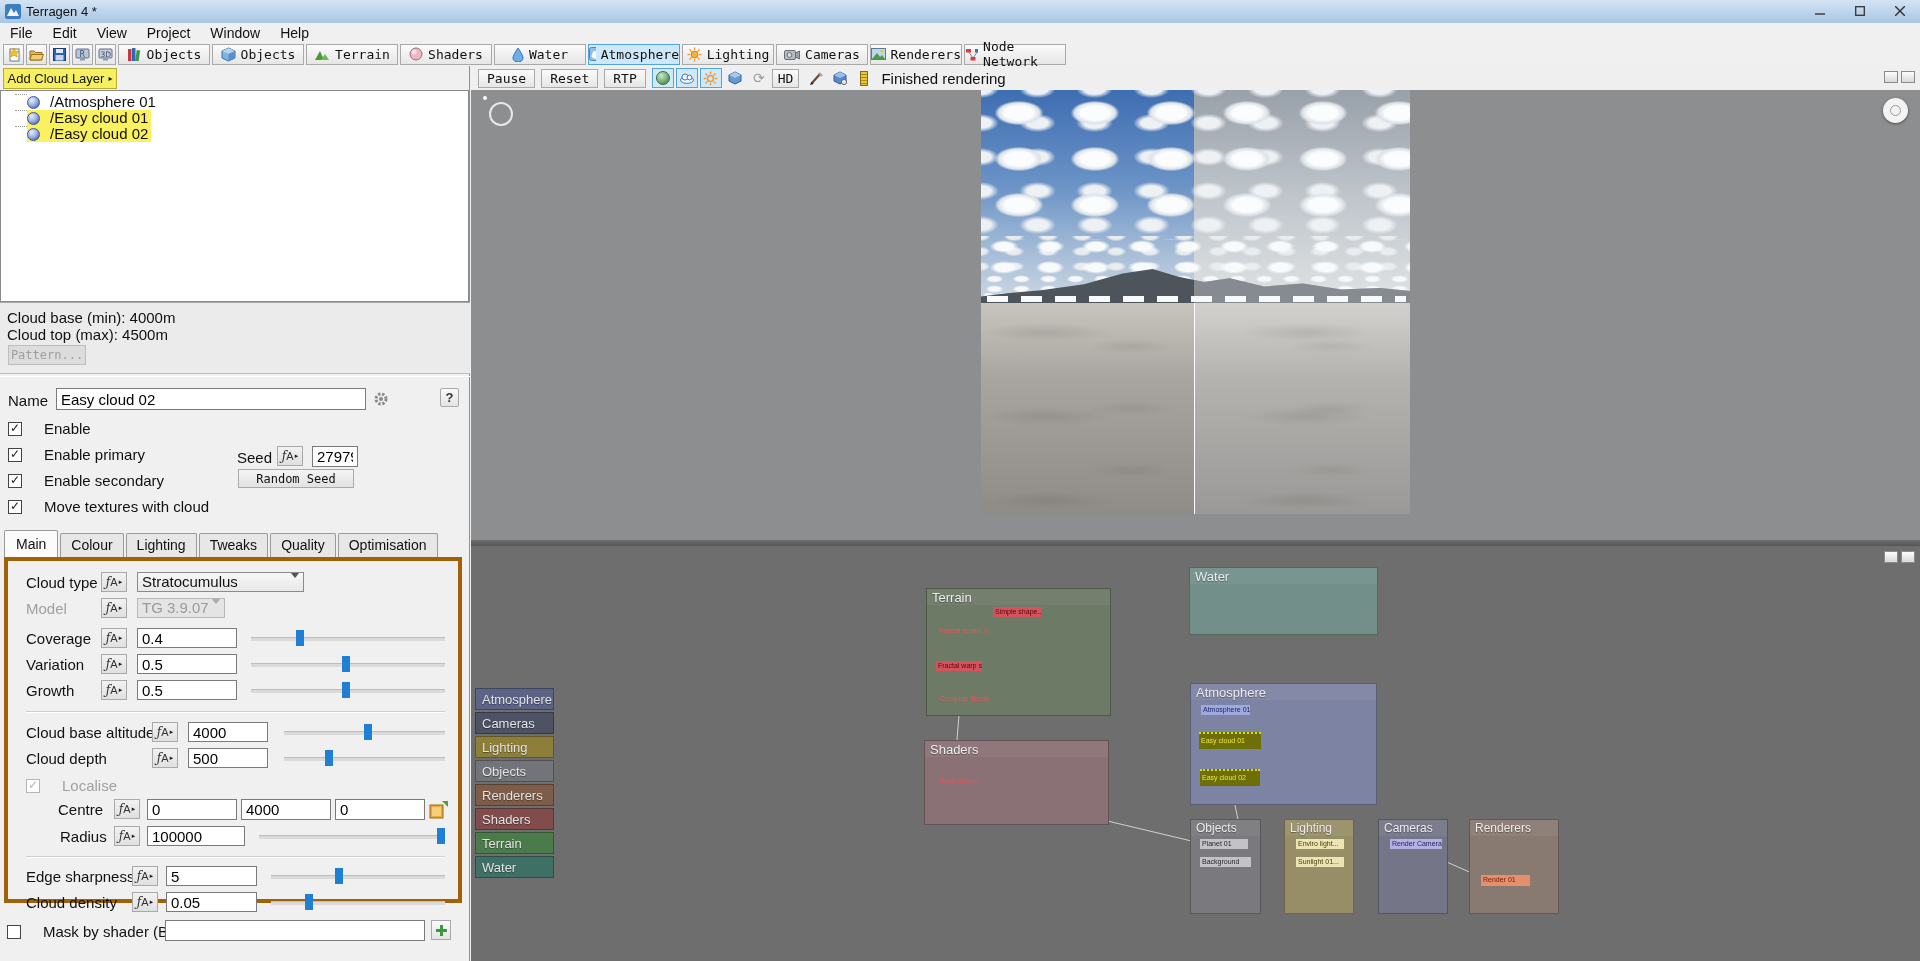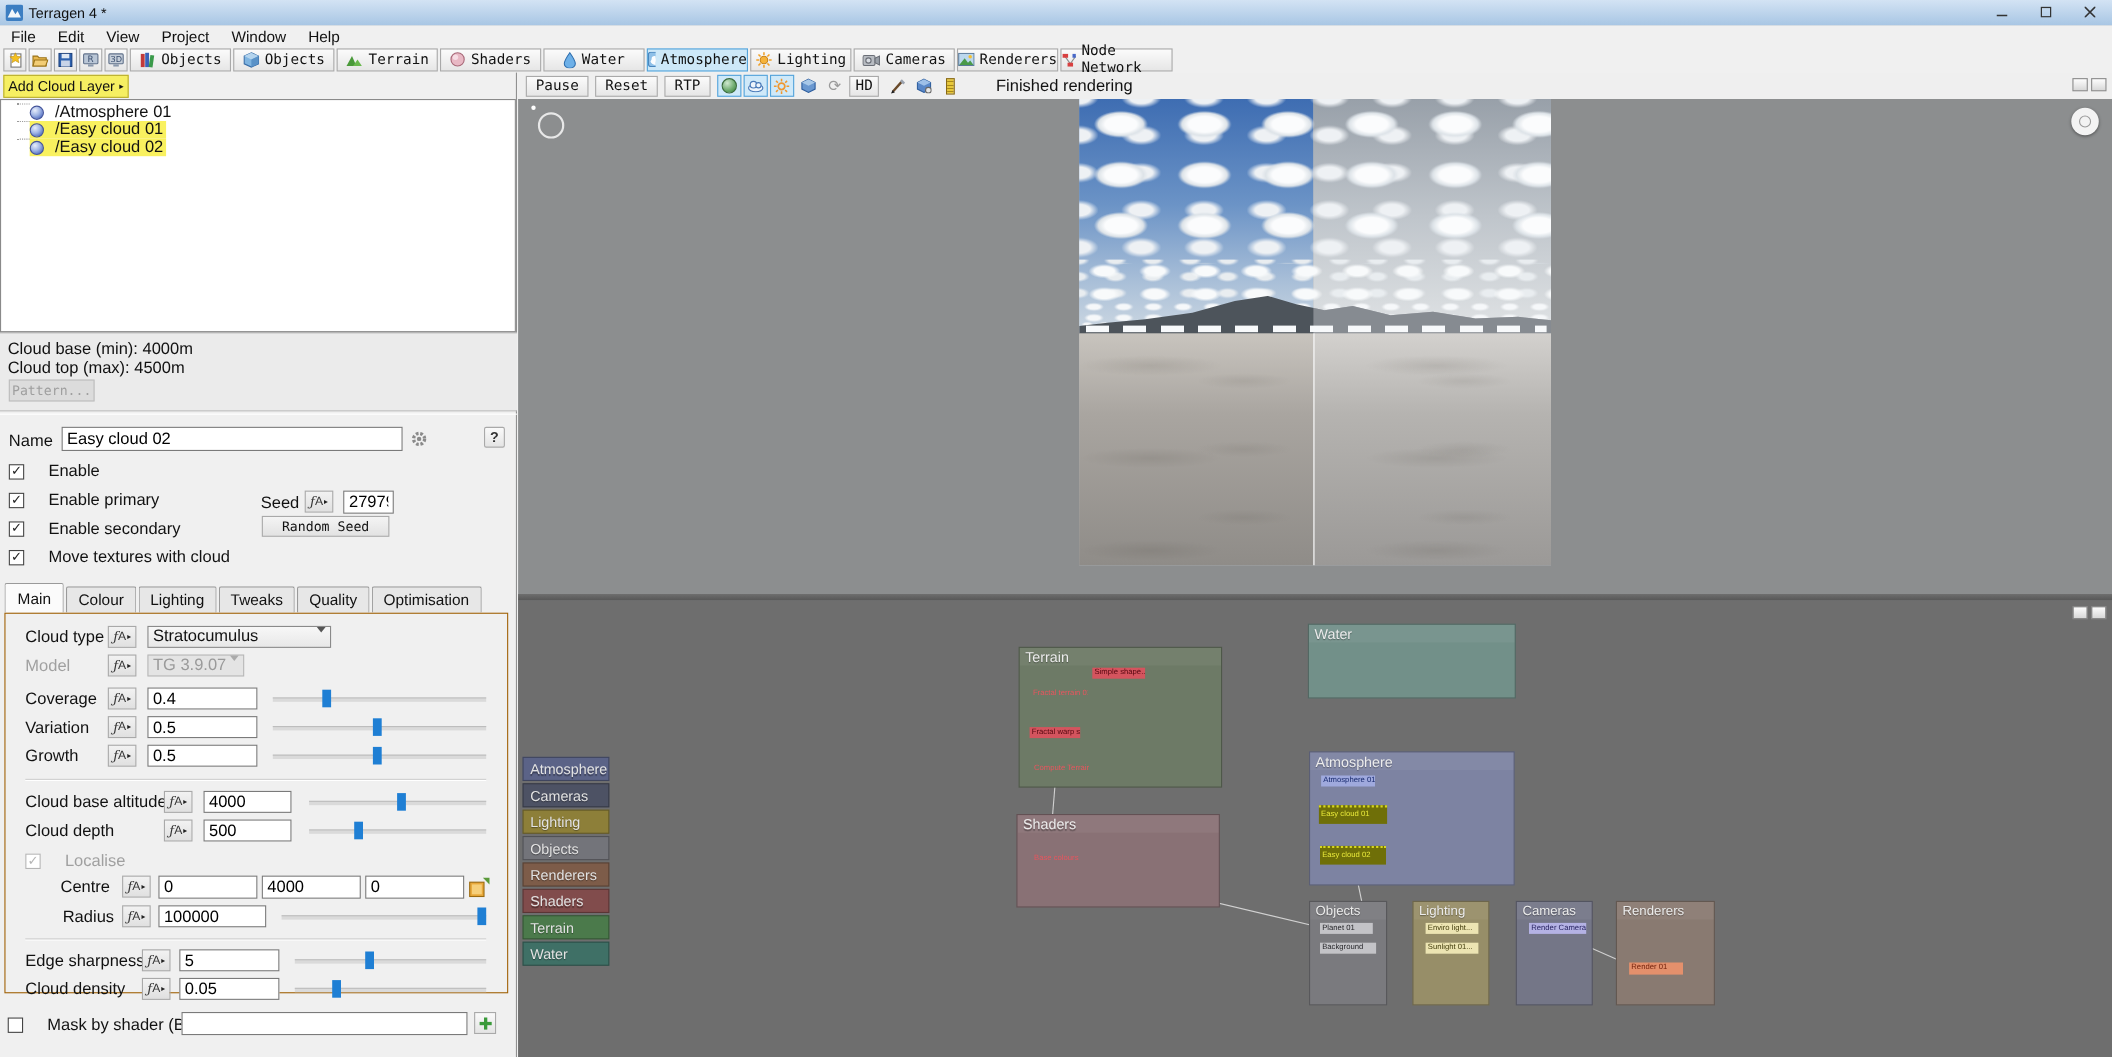--- a/index.html
+++ b/index.html
@@ -64,21 +64,21 @@
   .btn{background:linear-gradient(#f4f4f4,#e2e2e2);border:1px solid #a9a9a9;box-sizing:border-box;
     display:flex;align-items:center;justify-content:center}
   .slider{position:absolute;height:16px}
   .slider .track{position:absolute;left:0;right:0;top:7px;height:3px;background:#dadada;
     border-top:1px solid #bdbdbd}
   .slider .thumb{position:absolute;top:0;width:8px;height:16px;background:#1f7fd4}
   .tabs{position:absolute;left:4px;top:467px;height:24px;display:flex;align-items:flex-end;font-size:14px}
   .tab{padding:3px 10px 4px;border:1px solid #9a9a9a;border-bottom:none;background:#e7e7e7;
     margin-right:2px;border-radius:2px 2px 0 0}
   .tab.sel{background:#fbfbfb;padding:5px 11px 5px;font-size:14px}
-  .tabbox{position:absolute;left:4px;top:491px;width:458px;height:346px;border:1px solid #a16207;
+  .tabbox{position:absolute;left:4px;top:491px;width:458px;height:346px;border:4px solid #a16207;
     box-sizing:border-box;background:#f0f0f0}
   .prow{position:absolute;left:0;width:100%;height:20px;font-size:15px}
   .plabel{position:absolute;top:2px}
   .combo{position:absolute;height:20px;background:linear-gradient(#f7f7f7,#e8e8e8);
     border:1px solid #8a8a8a;box-sizing:border-box;display:flex;align-items:flex-start;
     padding:0 4px;font-size:15px}
   .combo .chev{margin-left:auto;width:0;height:0;border-left:4px solid transparent;
     border-right:4px solid transparent;border-top:5px solid #555}
   .combo.dis{background:#e4e4e4;color:#9a9a9a;border-color:#b8b8b8}
   .combo.dis .chev{border-top-color:#aaa}
@@ -597,21 +597,21 @@
     <div class="pvtoggle">
       <svg width="14" height="14">
           <polygon points="7,1 13,4 13,10 7,13 1,10 1,4" fill="#5a88c8" stroke="#2e5e9e"></polygon>
           <polygon points="7,1 13,4 7,7 1,4" fill="#9ec0e8"></polygon>
           <circle cx="11" cy="11" r="2.6" fill="#e8e8e8" stroke="#666"></circle>
         </svg>
     </div>
     <div class="pvtoggle">
       <span style="width:8px;height:15px;background:repeating-linear-gradient(#e8c838 0 2px,#a8881a 2px 3px);border:1px solid #8a6a10;box-sizing:border-box"></span>
     </div>
-    <span style="margin-left:28px;font-size:15px">Finished rendering</span>
+    <span style="margin-left:4px;font-size:15px">Finished rendering</span>
     <div class="panebtns">
       <span class="panebtn"></span>
       <span class="panebtn"></span>
     </div>
   </div>
 
   <div class="pv-viewport">
     <div class="render">
       <div class="sky-l"></div>
       <div class="sky-r"></div>

